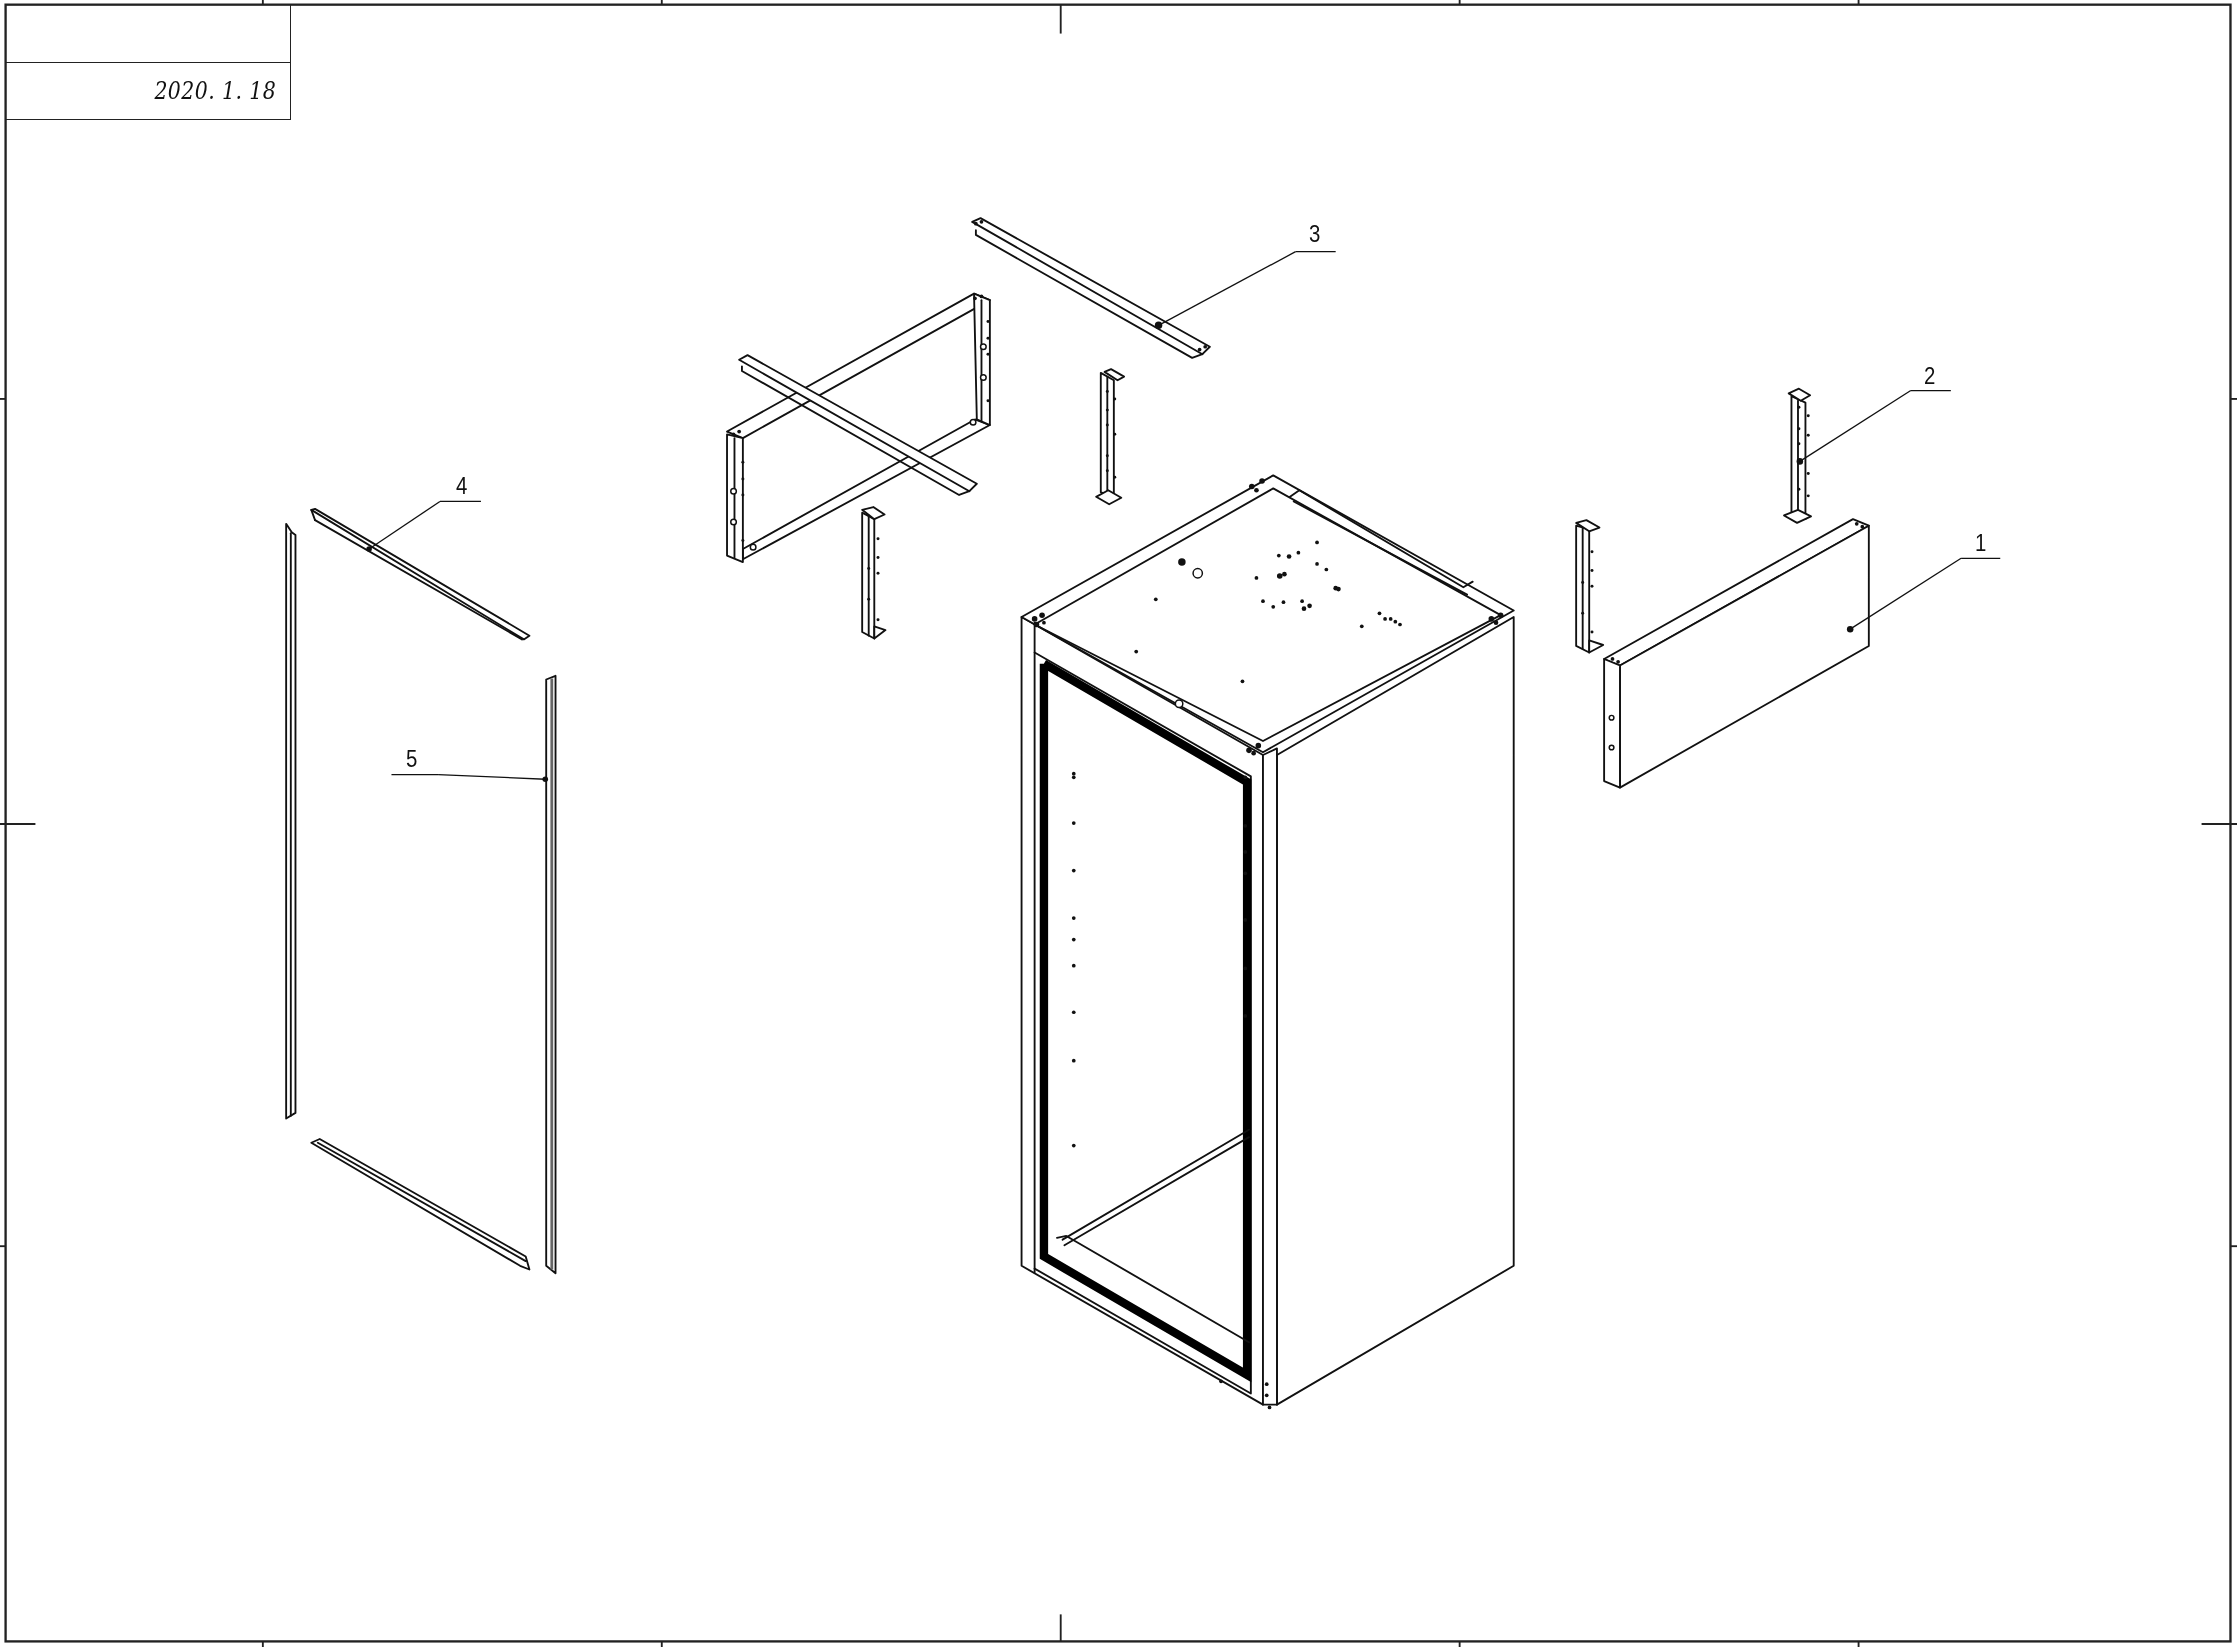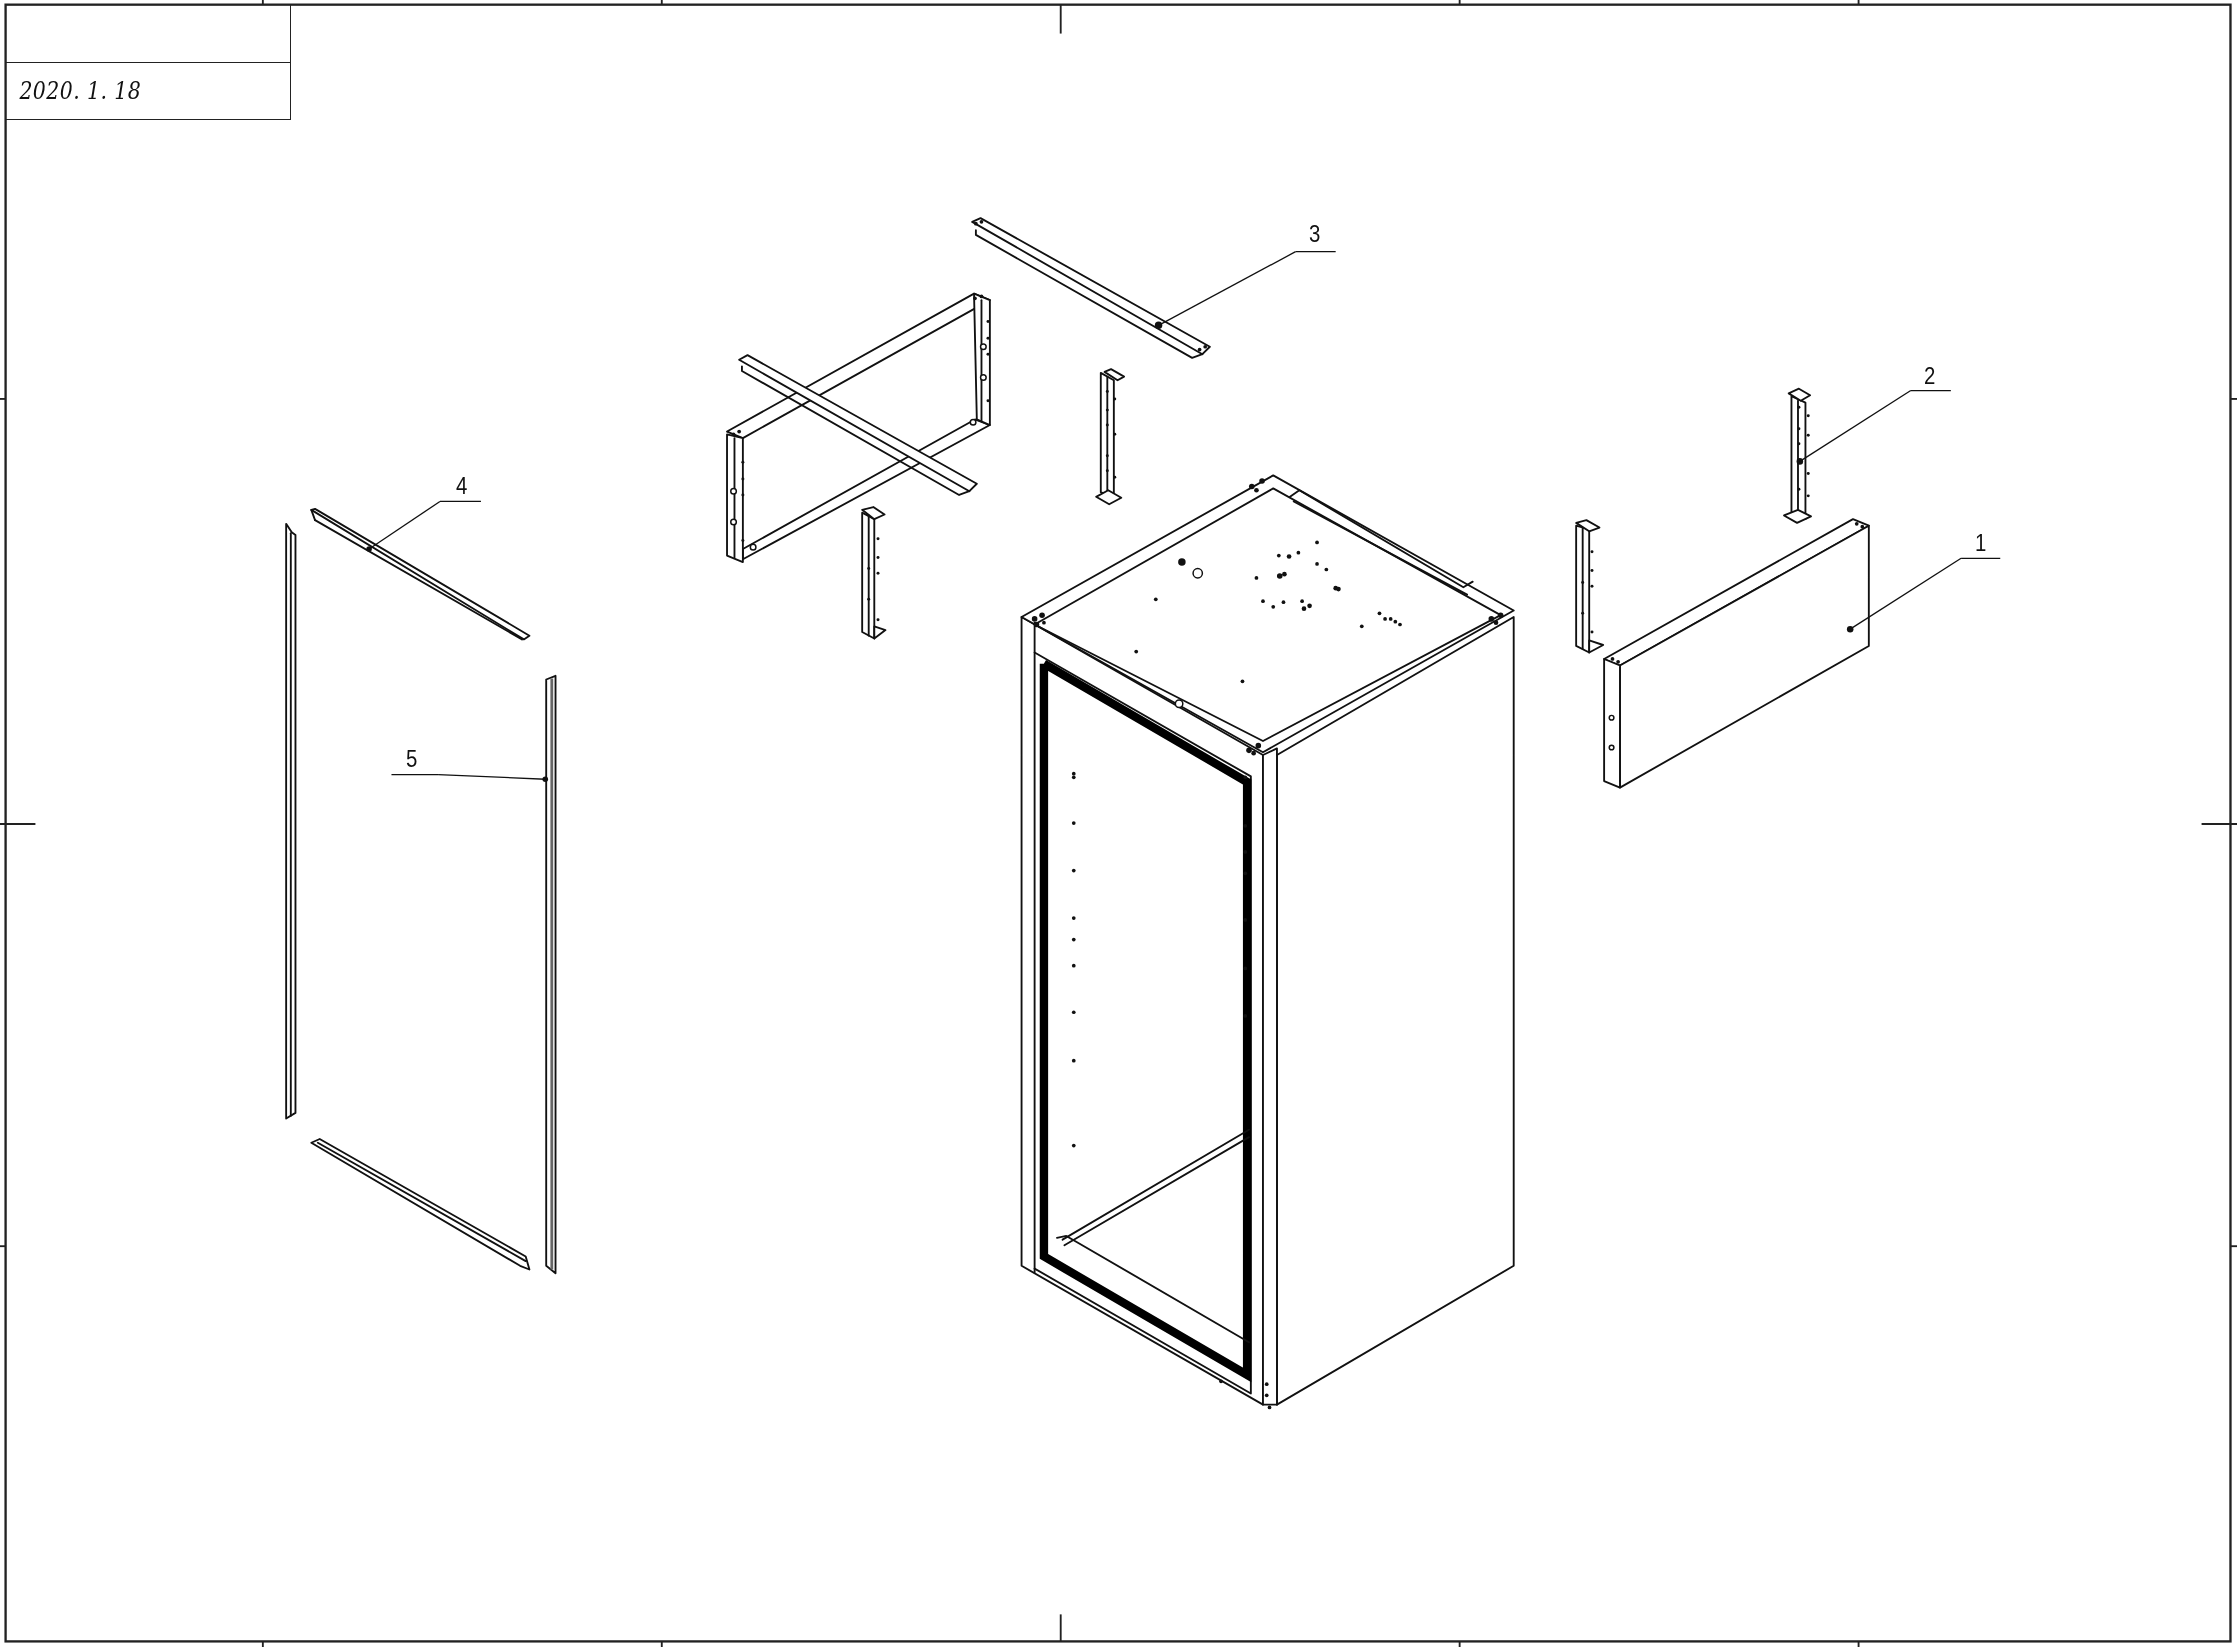--- a/index.html
+++ b/index.html
@@ -8,21 +8,21 @@
   svg { position: absolute; left: 0; top: 0; }
   .ln { stroke: #111; stroke-width: 2; fill: none; stroke-linejoin: round; stroke-linecap: round; }
   .thin { stroke: #111; stroke-width: 1.4; fill: none; }
   .thick { stroke: #000; stroke-width: 9; fill: none; }
   .face { fill: #fff; stroke: #111; stroke-width: 2; stroke-linejoin: round; }
   .hole { fill: #111; }
   .ring { fill: #fff; stroke: #111; stroke-width: 1.6; }
   .border { stroke: #222; stroke-width: 2.5; fill: none; }
   .title-block { position: absolute; left: 5.6px; top: 4.7px; width: 285px; height: 115px; border-right: 1.9px solid #222; border-bottom: 1.9px solid #222; box-sizing: border-box; }
   .title-block .row1 { height: 57px; border-bottom: 1.9px solid #222; }
-  .title-block .row2 { height: 56px; display: flex; align-items: center; justify-content: flex-start; }
+  .title-block .row2 { height: 56px; display: flex; align-items: center; justify-content: flex-end; padding-left: 45px; }
   .date { font-family: "DejaVu Serif", serif; font-style: italic; font-size: 25px; letter-spacing: 0.5px; color: #111; transform: scaleX(0.82); }
   .balloon { position: absolute; font-family: "Liberation Sans", sans-serif; font-size: 24px; color: #111; line-height: 1; transform: scaleX(0.85); }
 </style>
 </head>
 <body>
 
 <div class="sheet">
 
   <svg width="2237" height="1647" viewBox="0 0 2400 1767">
 

